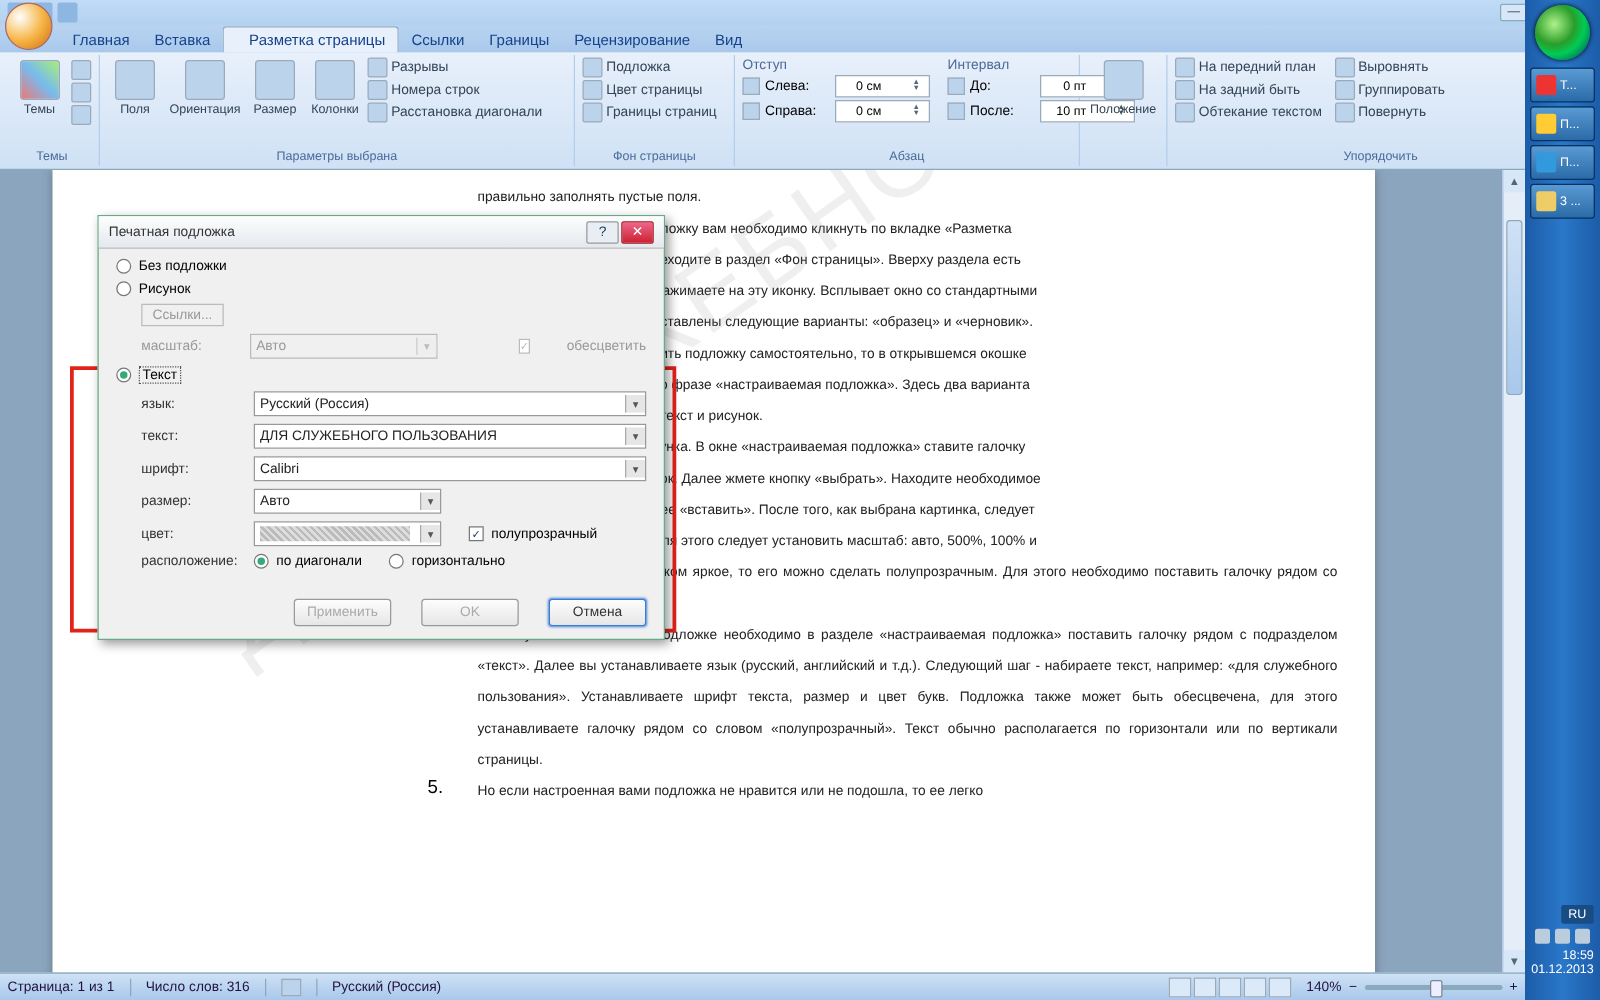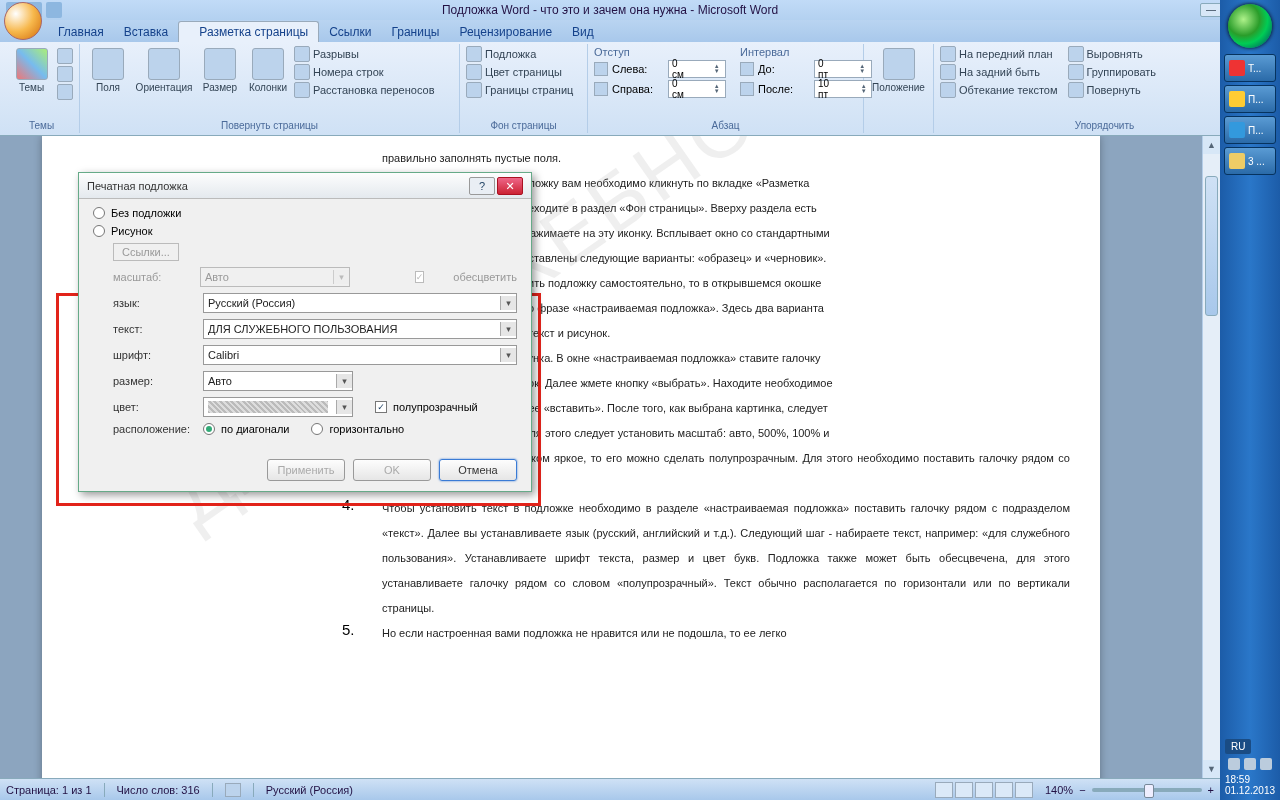--- a/index.html
+++ b/index.html
@@ -26,21 +26,21 @@
 .group-title { position:absolute; bottom:2px; left:0; right:0; text-align:center; color:#4a6a99; font-size:10px; }
 .group-body { flex:1; display:flex; gap:4px; }
 .bigbtn { display:flex; flex-direction:column; align-items:center; justify-content:flex-start; width:44px; padding-top:2px; color:#345; cursor:pointer; }
 .bigbtn .ico { width:32px; height:32px; background:#bcd3ec; border:1px solid #9ab; border-radius:3px; margin-bottom:2px;}
 .bigbtn .lbl { font-size:10px; text-align:center; line-height:11px; }
 .col { display:flex; flex-direction:column; gap:2px; justify-content:flex-start; }
 .smallrow { display:flex; align-items:center; gap:3px; color:#345; white-space:nowrap; cursor:pointer; }
 .smallrow .ico { width:16px; height:16px; background:#bcd3ec; border:1px solid #9ab; border-radius:2px; }
 .spinrow { display:flex; align-items:center; gap:4px; }
 .spinrow .lbl { width:52px; }
-.spinrow .spin { width:58px; height:18px; background:#fff; border:1px solid #9ab; font-size:10px; padding:1px 3px; display:flex; align-items:center; justify-content:flex-end;gap:25px; }
+.spinrow .spin { width:76px; height:18px; background:#fff; border:1px solid #9ab; font-size:10px; padding:1px 3px; display:flex; align-items:center; justify-content:flex-end;gap:25px; }
 .spinrow .spin .ud { width:10px; display:flex; flex-direction:column; font-size:6px; color:#567; line-height:5px;}
 
 
 .docwrap { position:absolute; top:136px; left:0; right:60px; bottom:22px; background:#8ca5bf; overflow:hidden; }
 .page { position:absolute; top:0; left:42px; right:120px; bottom:-200px; background:#fff; box-shadow:0 0 8px rgba(0,0,0,.3); padding: 10px 30px 10px 170px; }
 .page p { font-size:11px; color:#222; line-height:25px; text-align:justify; margin-bottom:0; }
 .page .num { position:absolute; left:130px; font-size:15px; }
 .page .item { position:relative; padding-left:0; }
 .watermark { position:absolute; top:60px; left:260px; right:80px; bottom:40px; font-size:80px; color:rgba(150,150,150,.15); transform:rotate(-35deg); white-space:nowrap; pointer-events:none; font-weight:300; letter-spacing:4px;}
 
@@ -59,61 +59,60 @@
 .rad.sel::after { content:""; width:6px; height:6px; border-radius:50%; background:#3a7; display:block;}
 .chk { width:12px; height:12px; border:1px solid #777; background:#fff; display:inline-flex; align-items:center; justify-content:center; font-size:9px; color:#246;}
 .chk.sel::after { content:"✓"; }
 .dinput { flex:1; height:20px; background:#fff; border:1px solid #999; padding:2px 4px; display:flex; align-items:center; justify-content:space-between; color:#222;}
 .dinput.narrow { flex:0 0 150px;}
 .dinput .dd { font-size:9px; color:#555; background:#e6e6e6; border-left:1px solid #aaa; width:16px; height:100%; display:flex; align-items:center; justify-content:center; margin:-2px -4px -2px 0;}
 .dinput.dis { background:#f0f0f0; color:#999; border-color:#bbb;}
 .dinput.dis .dd { background:#eee; color:#bbb; border-color:#ccc;}
 .dinput.color { flex:0 0 150px; }
 .dinput.color .sw { width:120px; height:12px; background:repeating-linear-gradient(45deg,#bbb,#bbb 2px,#ddd 2px,#ddd 4px);}
-.dbtns { display:flex; justify-content:flex-end; gap:8px; margin-top:24px;}
+.dbtns { display:flex; justify-content:flex-end; gap:24px; margin-top:24px;}
 .dbtns button { width:78px; height:22px; font-size:11px; border:1px solid #999; background:linear-gradient(#fdfdfd,#e6e6e6); border-radius:3px; color:#333;}
 .dbtns button:disabled { color:#aaa;}
 .dbtns button.focus { border:1px solid #3a7bd5; box-shadow:0 0 2px #3a7bd5;}
 .redbox { position:absolute; top:293px; left:56px; width:485px; height:213px; border:3px solid #e2231a; z-index:19; pointer-events:none;}
 
 
 .status { position:absolute; bottom:0; left:0; right:60px; height:22px; background:linear-gradient(#cfe1f5,#a8c8eb); display:flex; align-items:center; font-size:11px; color:#214; padding:0 6px; gap:12px; border-top:1px solid #8ab;}
 .status .sep { border-left:1px solid #8ab; height:14px;}
 .status .zoom { margin-left:auto; display:flex; align-items:center; gap:6px;}
 .status .slider { width:110px; height:4px; background:#8ab; position:relative; border-radius:2px;}
 .status .slider::after { content:""; position:absolute; left:48%; top:-4px; width:8px; height:12px; background:#eef; border:1px solid #789; border-radius:2px;}
 .status .vbtns { display:flex; gap:2px; margin-right:6px;}
 .status .vbtns span { width:18px; height:16px; background:#dbe9f8; border:1px solid #9ab;}
 
 
 .winbar { position:absolute; top:0; right:0; bottom:0; width:60px; background:linear-gradient(90deg,#1c5ca8,#2a77c9,#1c5ca8); display:flex; flex-direction:column; align-items:center; padding-top:4px; font-size:10px; color:#fff;}
 .winbar .startorb { width:44px; height:44px; border-radius:50%; background:radial-gradient(circle at 35% 35%, #aef28a, #2a9d2a 40%, #0c5 60%, #036 100%); margin-bottom:6px; box-shadow:0 0 4px #000;}
 .winbar .tbtn { width:52px; height:28px; margin-bottom:3px; background:linear-gradient(#5a9bd4,#2a6aa8); border:1px solid #06335f; border-radius:3px; display:flex; align-items:center; padding:0 4px; gap:3px; font-size:10px;}
 .winbar .tbtn .ic { width:16px; height:16px; background:#eee; border-radius:2px;}
-.winbar .tray { margin-top:auto; text-align:left; padding-bottom:4px; font-size:10px;}
+.winbar .tray { margin-top:auto; text-align:right; padding-bottom:19px; font-size:10px;}
 .winbar .tray .lang { background:#1a4c84; padding:2px 6px; border-radius:2px; margin-bottom:4px; display:inline-block;}
 .winbar .tray .icons { display:flex; gap:4px; justify-content:center; margin-bottom:4px;}
 .winbar .tray .icons span { width:12px; height:12px; background:#bcd; border-radius:2px;}
 
 
 .vscroll { position:absolute; top:136px; right:60px; bottom:22px; width:18px; background:#e5eef8; border-left:1px solid #b4cde8;}
 .vscroll .thumb { position:absolute; top:40px; left:2px; right:2px; height:140px; background:linear-gradient(#cfe1f5,#a8c8eb); border:1px solid #8ab; border-radius:3px;}
 .vscroll .arr { position:absolute; left:0; right:0; height:18px; background:#d7e7f7; text-align:center; font-size:9px; color:#567; line-height:18px;}
 .vscroll .arr.up { top:0;} .vscroll .arr.dn { bottom:0;}
 </style>
 </head>
 <body>
 
 <div class="topbar">
   <div class="qat">
     <span></span>
     <span></span>
     <span></span>
   </div>
-  <div class="title">Подложка Word - что это и зачем она нужна - Microsoft Word</div>
   <div class="winbtns">
     <span>—</span>
     <span>❐</span>
     <span>✕</span>
   </div>
 </div>
 
 <div class="office-btn"></div>
 
 <div class="tabs" style="padding-left:48px;">
@@ -171,25 +170,25 @@
         <div class="smallrow dd">
             <span class="ico"></span>
             <span>Разрывы</span>
           </div>
         <div class="smallrow dd">
             <span class="ico"></span>
             <span>Номера строк</span>
           </div>
         <div class="smallrow dd">
             <span class="ico"></span>
-            <span>Расстановка переносов</span>
-          </div>
-      </div>
-    </div>
-    <div class="group-title">Повернуть страницы</div>
+            <span>Расстановка диагонали</span>
+          </div>
+      </div>
+    </div>
+    <div class="group-title">Параметры выбрана</div>
   </div>
 
   <div class="group" style="width:128px;">
     <div class="group-body">
       <div class="col">
         <div class="smallrow dd">
             <span class="ico"></span>
             <span>Подложка</span>
           </div>
         <div class="smallrow dd">
@@ -351,20 +350,24 @@
         <span class="rlbl">масштаб:</span>
         <div class="dinput narrow dis">
           <span>Авто</span>
           <span class="dd">▾</span>
         </div>
         <span style="width:10px;"></span>
         <span class="chk sel" style="border-color:#bbb;color:#bbb;"></span>
         <label>обесцветить</label>
       </div>
 
+    <div class="drow">
+        <span class="rad sel"></span>
+        <label style="border:1px dotted #555;padding:0 2px;">Текст</label>
+      </div>
     <div class="drow" style="padding-left:20px;">
         <span class="rlbl">язык:</span>
         <div class="dinput">
           <span>Русский (Россия)</span>
           <span class="dd">▾</span>
         </div>
       </div>
     <div class="drow" style="padding-left:20px;">
         <span class="rlbl">текст:</span>
         <div class="dinput">

